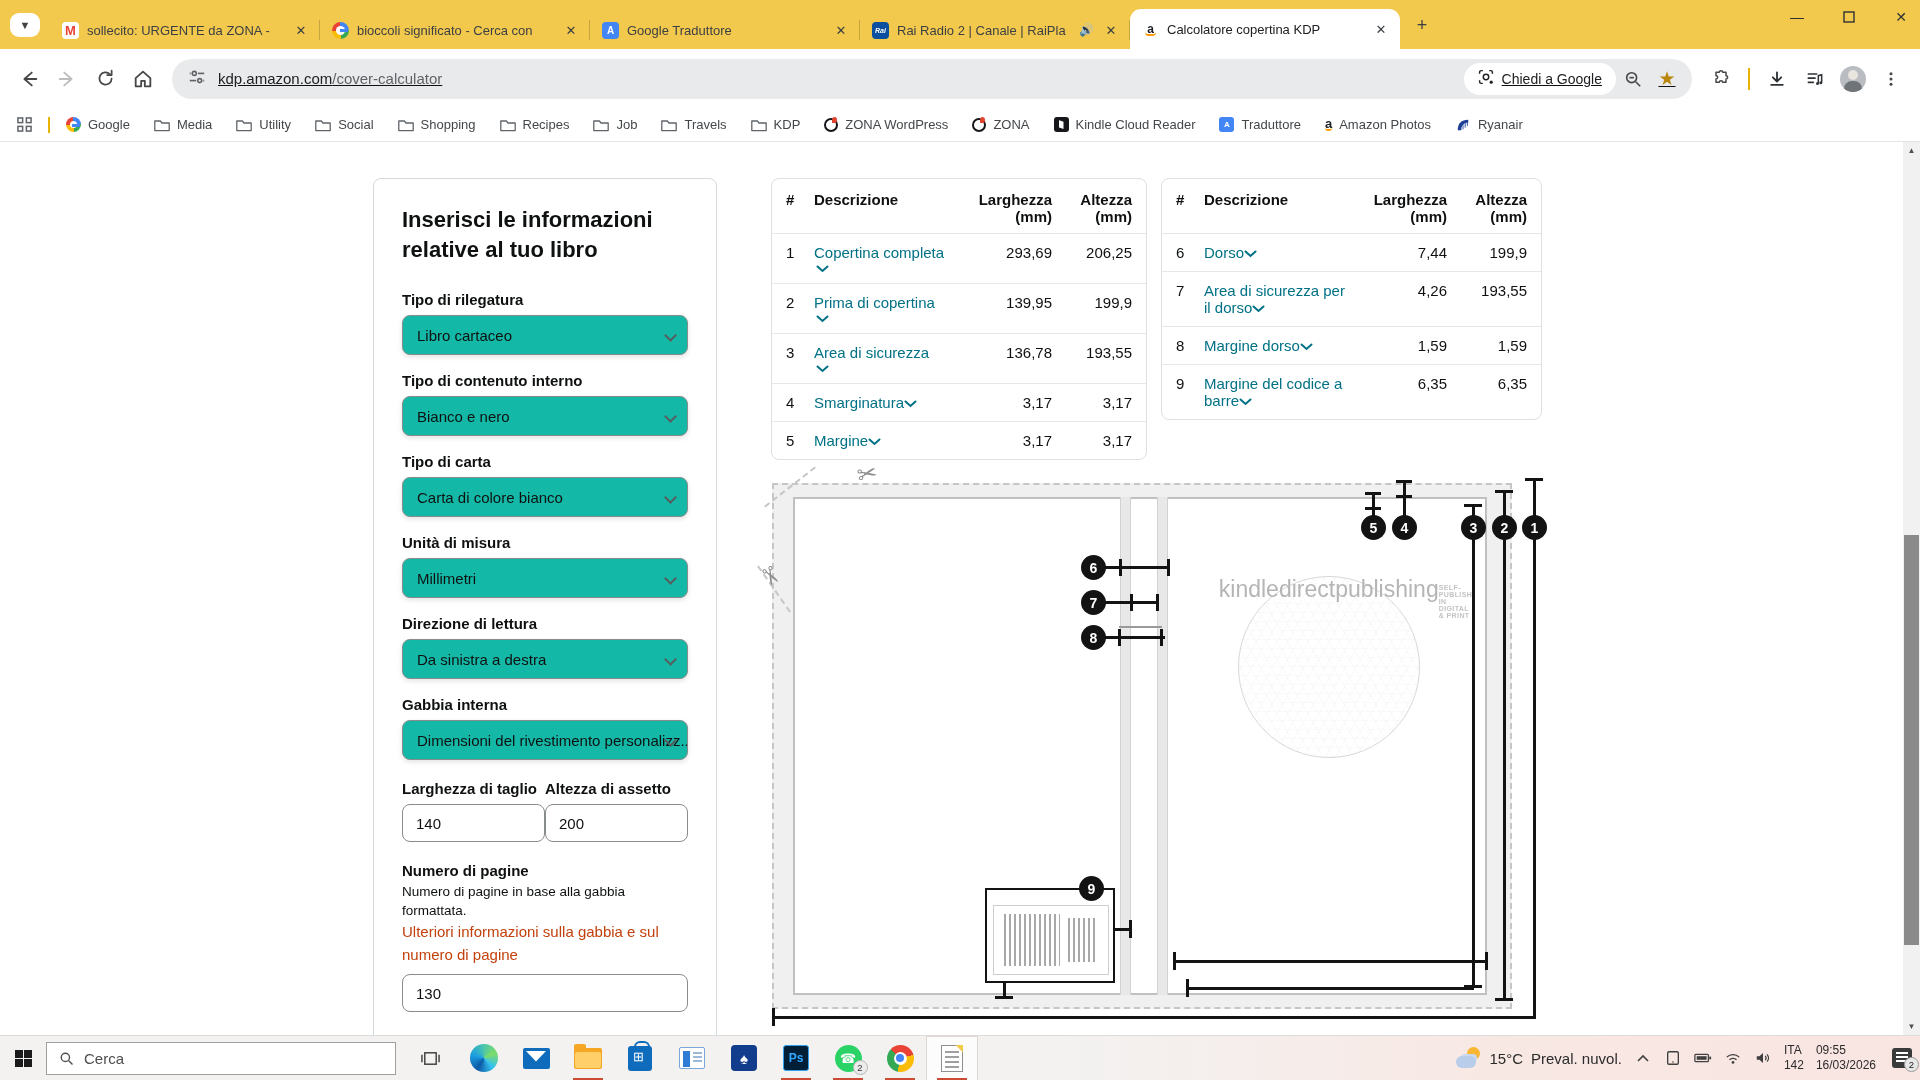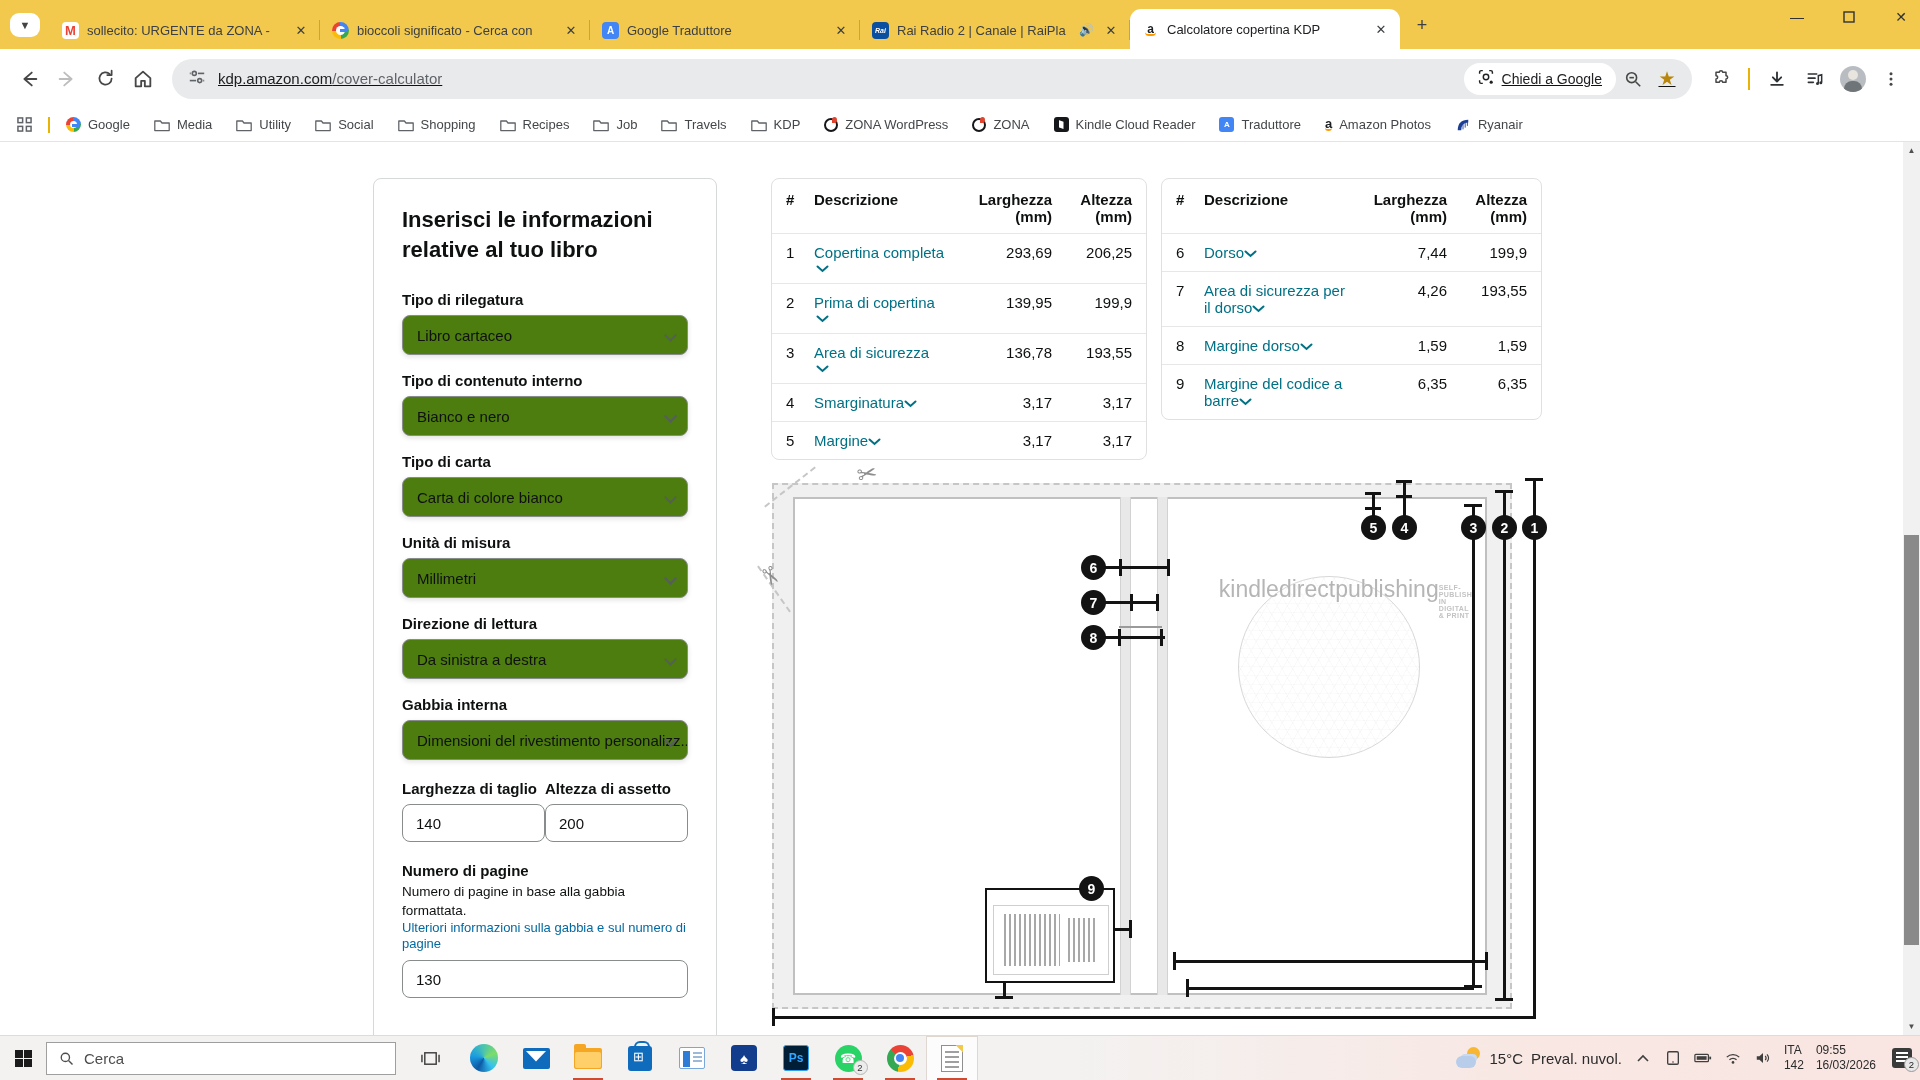--- a/index.html
+++ b/index.html
@@ -53,27 +53,27 @@
   .kcr-ico::after { content:""; position:absolute; left:5px; top:3px; width:5px; height:9px; background:#fff; clip-path:polygon(0 0,100% 20%,100% 100%,0 80%); }
   .aph-ico { font-weight:bold; color:#1b1f24; font-size:13px; border-bottom:2px solid #f90; border-radius:0 0 6px 6px; line-height:11px; }
 
   
   .content { position:absolute; top:142px; left:0; right:17px; bottom:45px; background:#fff; overflow:hidden; }
 
   .card { position:absolute; left:373px; top:36px; width:344px; height:920px; border:1px solid #d5d9d9; border-radius:8px; padding:26px 28px; background:#fff; }
   .card h1 { font-size:22px; line-height:30px; font-weight:bold; color:#0f1111; }
   .field { margin-top:17px; }
   .field label { display:block; font-size:15px; font-weight:bold; margin-bottom:7px; }
-  .select { position:relative; height:40px; border:1px solid #888c8c; border-radius:8px; background:#4d7c0f; box-shadow:0 2px 5px rgba(15,17,17,.12); display:flex; align-items:center; padding:0 30px 0 14px; font-size:15px; white-space:nowrap; overflow:hidden; }
+  .select { position:relative; height:40px; border:1px solid #888c8c; border-radius:8px; background:#14b8a6; box-shadow:0 2px 5px rgba(15,17,17,.12); display:flex; align-items:center; padding:0 30px 0 14px; font-size:15px; white-space:nowrap; overflow:hidden; }
   .select .chev { position:absolute; right:12px; top:15px; width:9px; height:9px; border-right:2px solid #565e5e; border-bottom:2px solid #565e5e; transform:rotate(45deg); }
   .two-col { display:flex; margin-top:20px; }
   .two-col .col { flex:1; }
   .tin { width:100%; height:38px; border:1px solid #888c8c; border-radius:8px; padding:0 13px; font-size:15px; font-family:inherit; color:#0f1111; background:#fff; }
   .help { font-size:13.5px; line-height:19px; margin-top:3px; }
-  .blue-link { font-size:13px; line-height:16px; color:#0369a1; }
+  .blue-link { font-size:15px; line-height:23px; color:#c2410c; }
 
   
   .dim-table { position:absolute; top:36px; background:#fff; border:1px solid #e0e0e0; border-radius:8px; font-size:15px; overflow:hidden; }
   .dim-table.left { left:771px; width:376px; }
   .dim-table.right { left:1161px; width:381px; }
   .t-row { display:flex; align-items:flex-start; padding:10px 14px; border-top:1px solid #e7e7e7; }
   .t-row.head { border-top:none; font-weight:bold; padding:12px 14px 8px; }
   .c-num { width:28px; flex:none; }
   .c-desc { flex:1; padding-right:6px; }
   .c-w { width:92px; flex:none; text-align:right; white-space:pre-line; }

